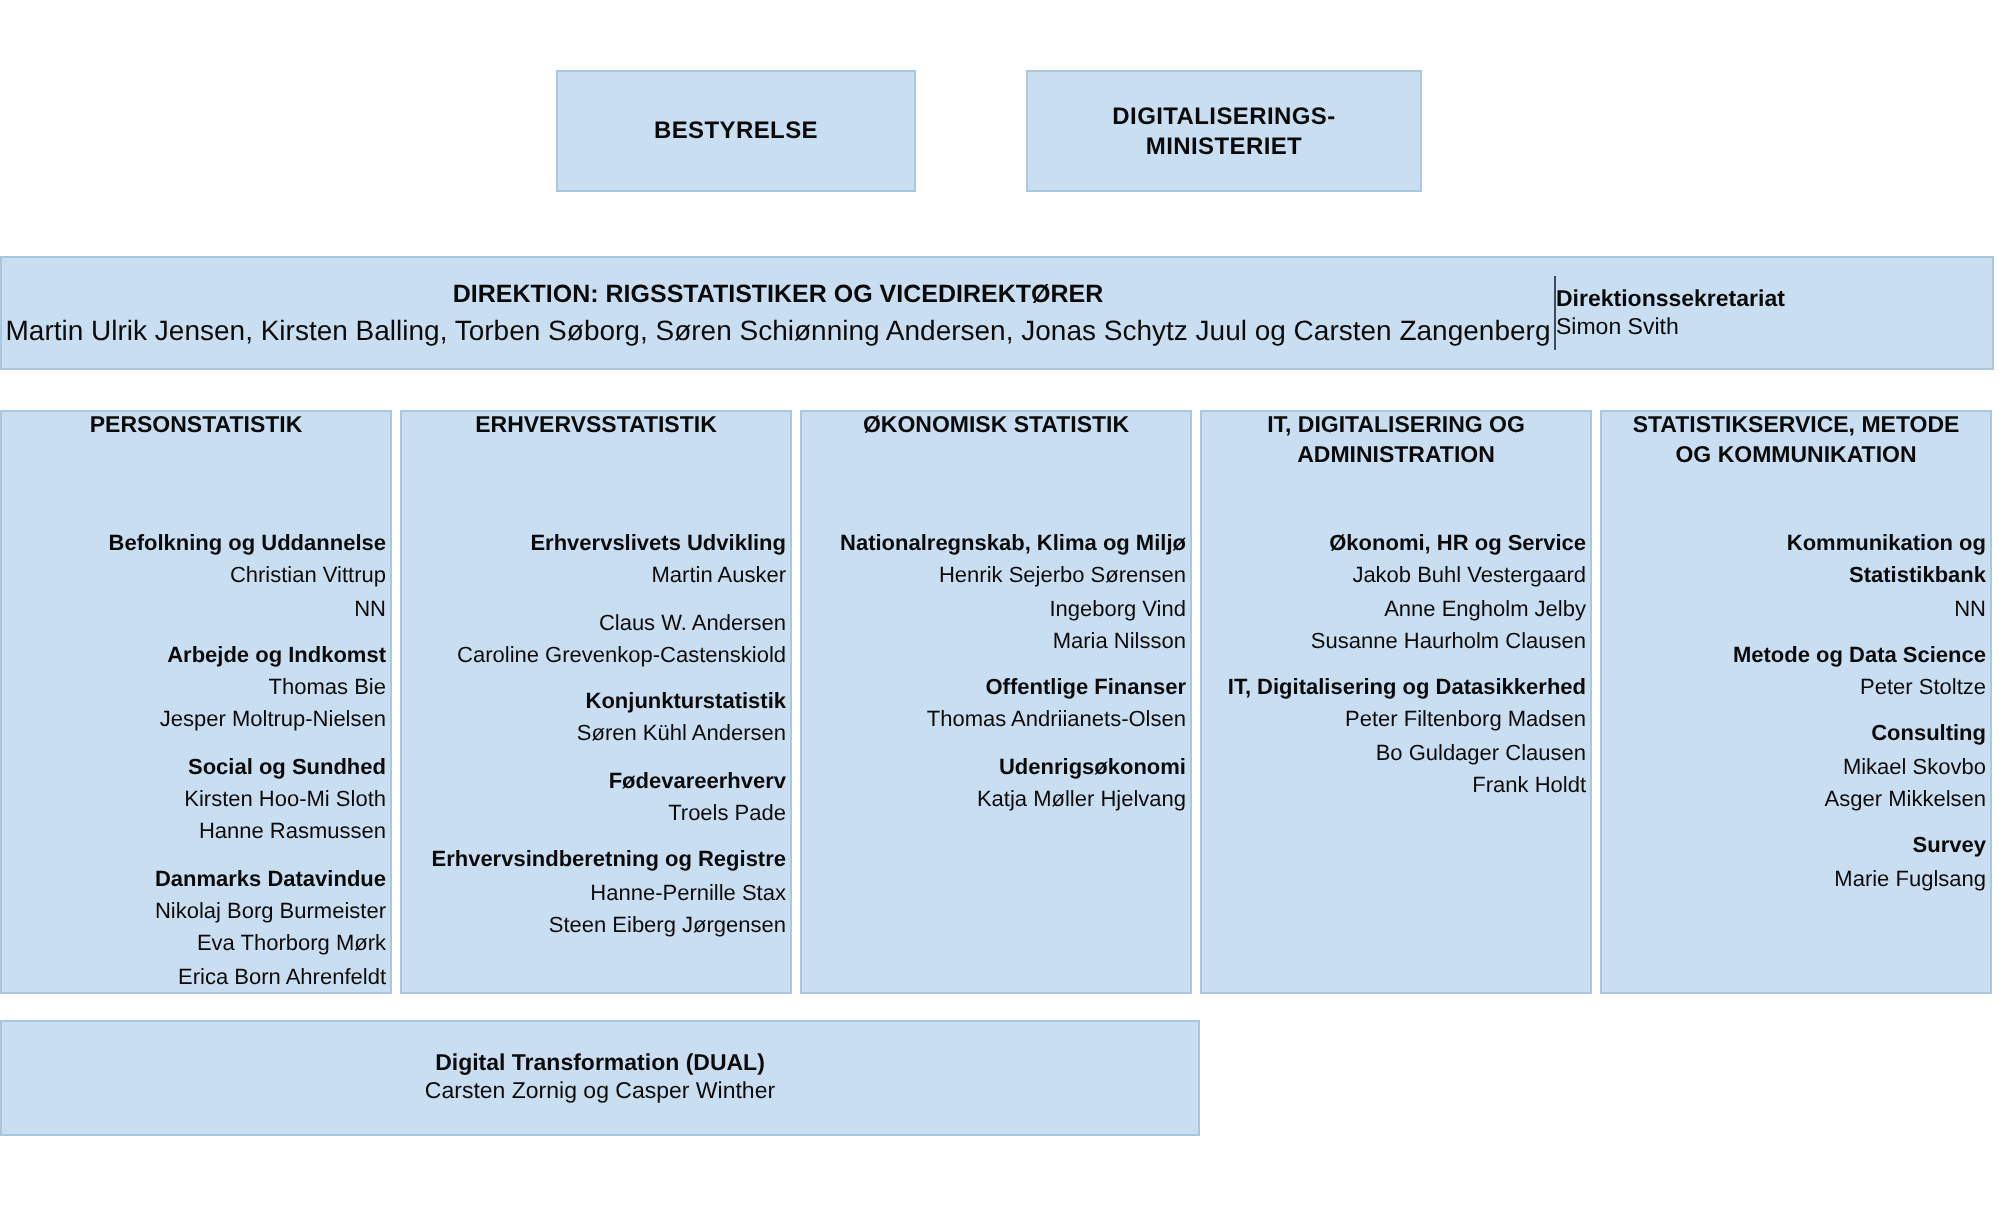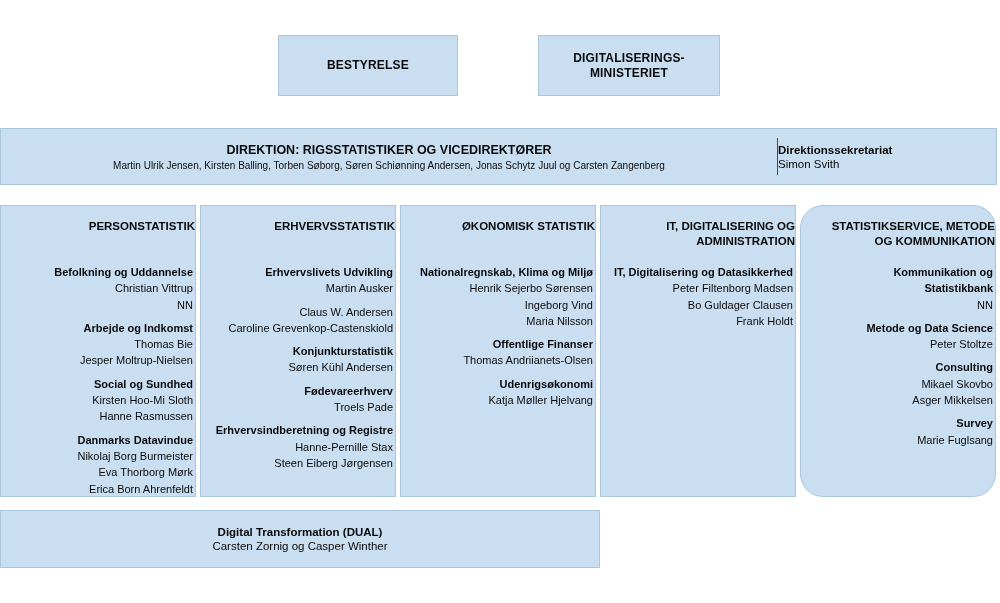--- a/index.html
+++ b/index.html
@@ -22,43 +22,43 @@
     background:var(--box-blue);
     border:1px solid var(--box-border);
   }
   
   .top-box{
     display:flex;align-items:center;justify-content:center;
     text-align:center;font-weight:bold;font-size:12px;line-height:15px;
     white-space:pre-line;letter-spacing:.2px;
   }
   #box-bestyrelse{left:278px;top:35px;width:180px;height:61px;}
-  #box-ministeriet{left:538px;top:35px;width:182px;height:61px;}
+  #box-ministeriet{left:513px;top:35px;width:198px;height:61px;}
   
   #direktion-bar{
     left:0;top:128px;width:997px;height:57px;
     display:flex;align-items:stretch;
   }
   .dir-left{
     flex:1;display:flex;flex-direction:column;justify-content:center;
     text-align:center;gap:3px;
   }
   .dir-title{font-weight:bold;font-size:12.5px;}
-  .dir-names{font-size:10px;}
+  .dir-names{font-size:14px;}
   .dir-divider{width:1px;background:#3c4c5c;margin:9px 0;}
   .dir-right{
     width:218px;display:flex;flex-direction:column;justify-content:center;
     text-align:left;gap:2px;font-size:11.5px;
   }
   .dir-sec-title{font-weight:bold;}
   
   .org-col{top:205px;width:196px;height:292px;}
   .col-header{
     font-weight:bold;font-size:11.5px;line-height:14.5px;
-    text-align:right;padding-top:13px;height:58px;
+    text-align:center;height:58px;
     white-space:pre-line;
   }
   .col-body{padding:0 2px 0 12px;font-size:11px;line-height:16.3px;text-align:right;}
   .section{margin-bottom:7px;}
   .section-title{font-weight:bold;white-space:pre-line;}
   
   #dual-box{
     left:0;top:510px;width:600px;height:58px;
     display:flex;flex-direction:column;justify-content:center;
     text-align:center;gap:2px;font-size:11.5px;
@@ -159,28 +159,34 @@
           <div class="section-title">Udenrigsøkonomi</div>
           <div class="person">Katja Møller Hjelvang</div>
         </div>
       </div>
     </div>
     <div class="box org-col" style="left: 600px;">
       <div class="col-header">IT, DIGITALISERING OG
 ADMINISTRATION</div>
       <div class="col-body">
         <div class="section">
+          <div class="section-title">Økonomi, HR og Service</div>
+          <div class="person">Jakob Buhl Vestergaard</div>
+          <div class="person">Anne Engholm Jelby</div>
+          <div class="person">Susanne Haurholm Clausen</div>
+        </div>
+        <div class="section">
           <div class="section-title">IT, Digitalisering og Datasikkerhed</div>
           <div class="person">Peter Filtenborg Madsen</div>
           <div class="person">Bo Guldager Clausen</div>
           <div class="person">Frank Holdt</div>
         </div>
       </div>
     </div>
-    <div class="box org-col" style="left: 800px; border-radius: 23px;">
+    <div class="box org-col" style="left: 800px;">
       <div class="col-header">STATISTIKSERVICE, METODE
 OG KOMMUNIKATION</div>
       <div class="col-body">
         <div class="section">
           <div class="section-title">Kommunikation og
 Statistikbank</div>
           <div class="person">NN</div>
         </div>
         <div class="section">
           <div class="section-title">Metode og Data Science</div>

